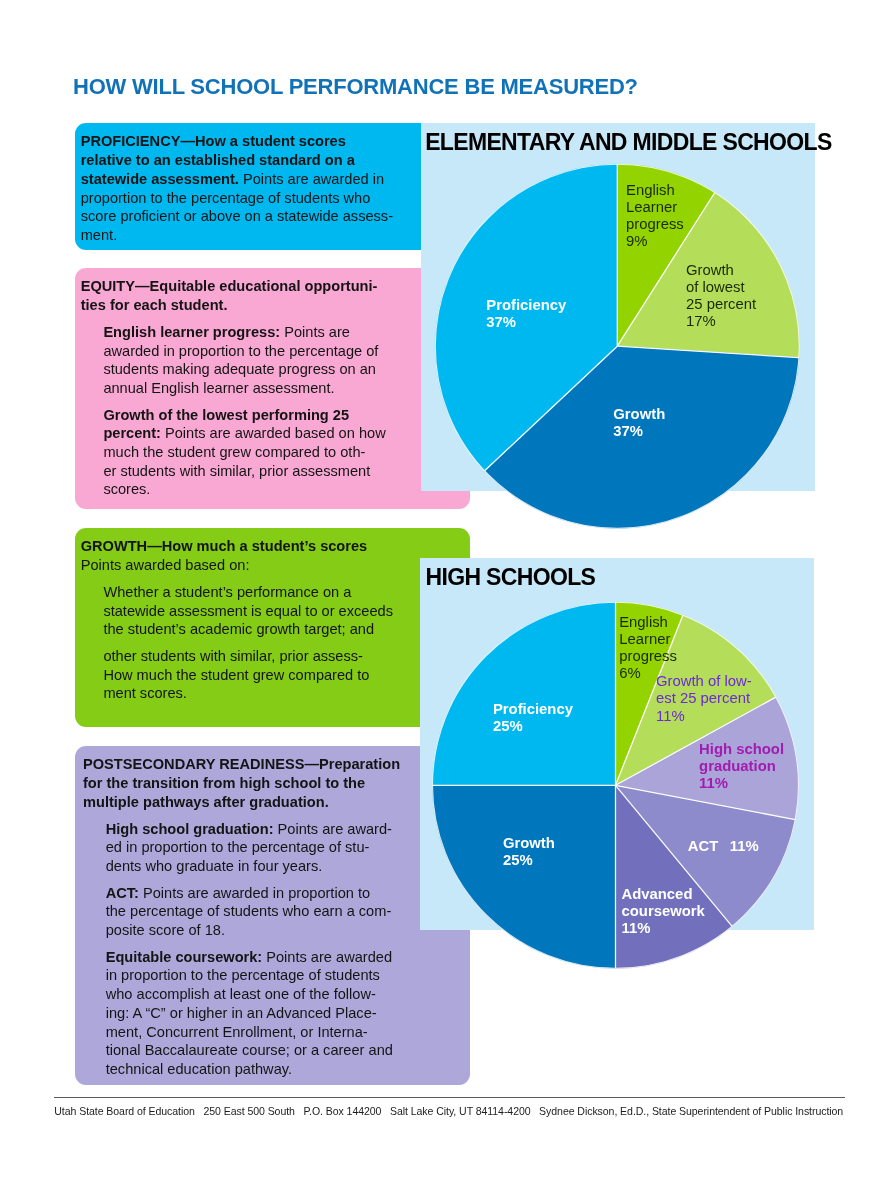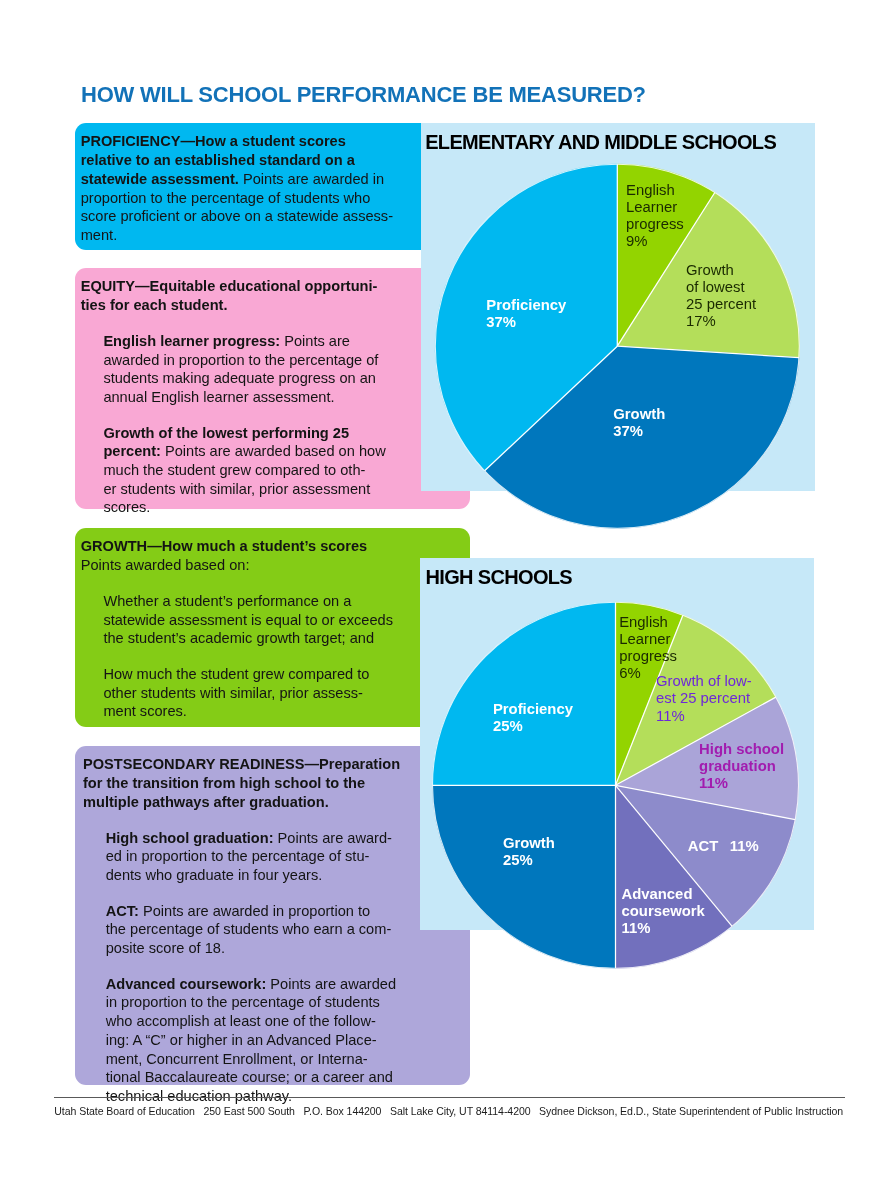--- a/index.html
+++ b/index.html
@@ -1,29 +1,29 @@
 <!DOCTYPE html>
 <html><head>
 <meta charset="utf-8">
 <style>
   html,body{margin:0;padding:0;}
   body{width:896px;height:1200px;background:#ffffff;
        font-family:"Liberation Sans",sans-serif;}
   .page{position:relative;width:896px;height:1200px;overflow:hidden;background:#fff;}
-  .title{position:absolute;left:73px;top:75.6px;margin:8px;font-size:22px;line-height:22px;letter-spacing:-0.22px;
+  .title{position:absolute;left:73px;top:75.6px;margin:0;font-size:22px;line-height:22px;letter-spacing:-0.22px;
          font-weight:bold;color:#1272B8;white-space:nowrap;}
   .panel{position:absolute;left:75px;width:395px;box-sizing:border-box;
          padding:9.4px 8px 0 5.7px;font-size:14.6px;line-height:18.7px;color:#141414;border-radius:11px;}
   .panel .para{margin:0;}
-  .panel .para.gap{margin-top:17px;}
+  .panel .para.gap{margin-top:8px;}
   .panel .para.ind{padding-left:22.7px;}
   .panel .ln{white-space:nowrap;}
   b{font-weight:bold;}
   .chartbox{position:absolute;}
-  .chartttl{position:absolute;font-size:20px;line-height:21.2px;font-weight:bold;color:#000;letter-spacing:-0.66px;}
+  .chartttl{position:absolute;font-size:23px;line-height:21.2px;font-weight:bold;color:#000;letter-spacing:-0.66px;}
   .pielabel{position:absolute;font-size:14.85px;line-height:17.05px;white-space:nowrap;}
   .footer{position:absolute;left:54.3px;top:1104.2px;font-size:10.56px;line-height:14px;
           color:#1c1c1c;white-space:pre;letter-spacing:-0.067px;}
   .rule{position:absolute;left:54px;top:1097px;width:791px;height:1.4px;background:#595959;}
   svg.pie{position:absolute;left:0;top:0;pointer-events:none;}
 </style>
 </head>
 <body>
 
 <div class="page">
@@ -62,43 +62,43 @@
         <div class="para">
           <div class="ln"><b>GROWTH—How much a student’s scores</b></div>
           <div class="ln"><span>Points awarded based on:</span></div>
         </div>
         <div class="para ind gap">
           <div class="ln"><span>Whether a student’s performance on a</span></div>
           <div class="ln"><span>statewide assessment is equal to or exceeds</span></div>
           <div class="ln"><span>the student’s academic growth target; and</span></div>
         </div>
         <div class="para ind gap">
+          <div class="ln"><span>other students with similar, prior assess-</span></div>
           <div class="ln"><span>How much the student grew compared to</span></div>
-          <div class="ln"><span>other students with similar, prior assess-</span></div>
           <div class="ln"><span>ment scores.</span></div>
         </div>
       </div>
       <div class="panel" style="background: rgb(174, 167, 218); top: 746px; height: 339px; padding-left: 8px;">
         <div class="para">
           <div class="ln"><b>POSTSECONDARY READINESS—Preparation</b></div>
           <div class="ln"><b>for the transition from high school to the</b></div>
           <div class="ln"><b>multiple pathways after graduation.</b></div>
         </div>
         <div class="para ind gap">
           <div class="ln"><b>High school graduation:</b><span> Points are award-</span></div>
           <div class="ln"><span>ed in proportion to the percentage of stu-</span></div>
           <div class="ln"><span>dents who graduate in four years.</span></div>
         </div>
         <div class="para ind gap">
           <div class="ln"><b>ACT:</b><span> Points are awarded in proportion to</span></div>
           <div class="ln"><span>the percentage of students who earn a com-</span></div>
           <div class="ln"><span>posite score of 18.</span></div>
         </div>
         <div class="para ind gap">
-          <div class="ln"><b>Advanced coursework:</b><span> Points are awarded</span></div>
+          <div class="ln"><b>Equitable coursework:</b><span> Points are awarded</span></div>
           <div class="ln"><span>in proportion to the percentage of students</span></div>
           <div class="ln"><span>who accomplish at least one of the follow-</span></div>
           <div class="ln"><span>ing: A “C” or higher in an Advanced Place-</span></div>
           <div class="ln"><span>ment, Concurrent Enrollment, or Interna-</span></div>
           <div class="ln"><span>tional Baccalaureate course; or a career and</span></div>
           <div class="ln"><span>technical education pathway.</span></div>
         </div>
       </div>
     </div>
   <div id="charts">

